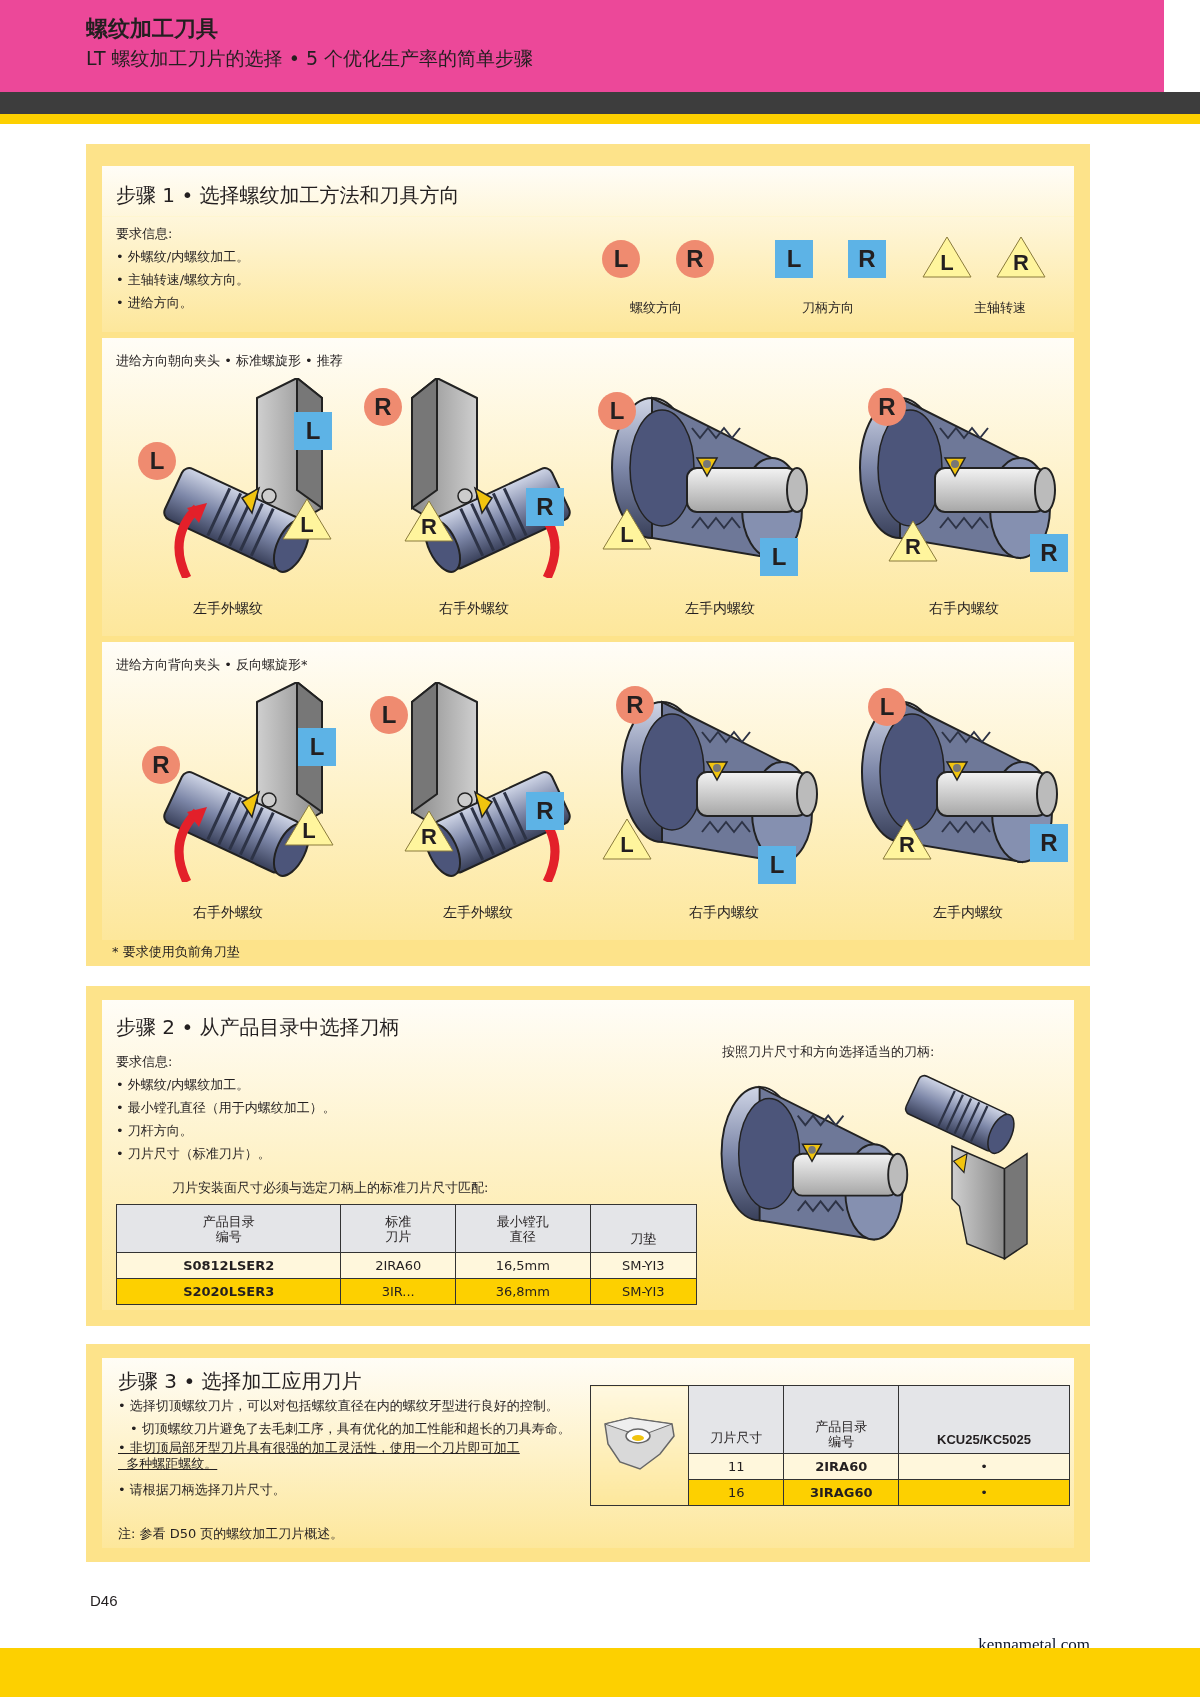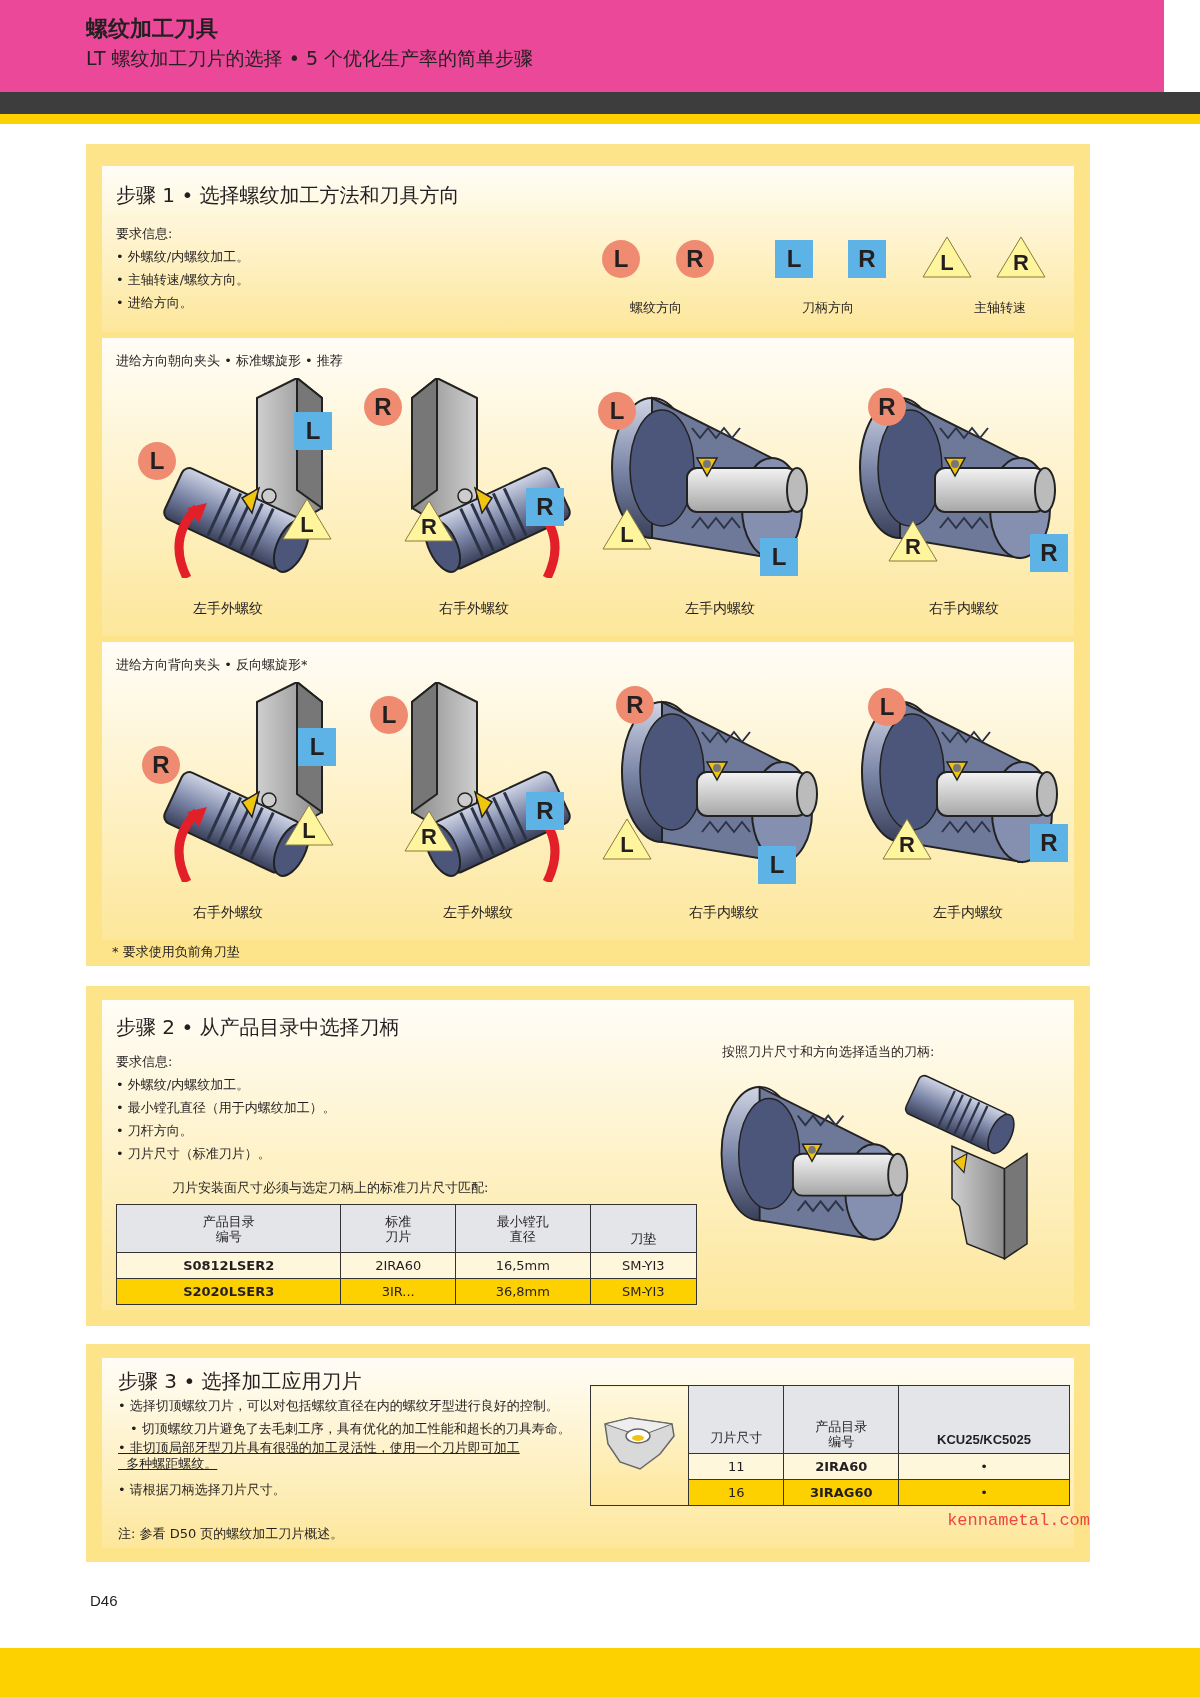--- a/index.html
+++ b/index.html
@@ -22,21 +22,21 @@
 .badge-square{position:absolute;width:38px;height:38px;background:#5db3e6;font-family:"Liberation Sans",sans-serif;font-weight:bold;font-size:24px;text-align:center;line-height:38px}
 .badge-tri{position:absolute;width:50px;height:42px}
 .badge-tri span{position:absolute;left:0;width:50px;top:14px;text-align:center;font-family:"Liberation Sans",sans-serif;font-weight:bold;font-size:22px}
 .illus{position:absolute}
 table{border-collapse:collapse}
 td,th{border:1.5px solid #333;text-align:center;font-size:13px}
 th{background:#e4e5e8;font-weight:normal}
 .row-a td{background:#fff7dc}
 .row-b td{background:#fdd000}
 .footer-l{position:absolute;left:90px;top:1592px;font-family:"Liberation Sans",sans-serif;font-size:15px}
-.footer-r{position:absolute;right:110px;top:1511px;font-family:Liberation Mono, monospace;font-size:17px;color:#ef4444}
+.footer-r{position:absolute;right:110px;top:1635px;font-family:Liberation Serif, serif;font-size:17px;color:#0f172a}
 .bottom-bar{position:absolute;left:0;top:1648px;width:1200px;height:49px;background:#fdd000}
 </style>
 </head>
 <body>
 
 <div class="header">
   <div class="hdr-title">螺纹加工刀具</div>
   <div class="hdr-sub">LT 螺纹加工刀片的选择 • 5 个优化生产率的简单步骤</div>
 </div>
 <div class="dark-bar"></div>

